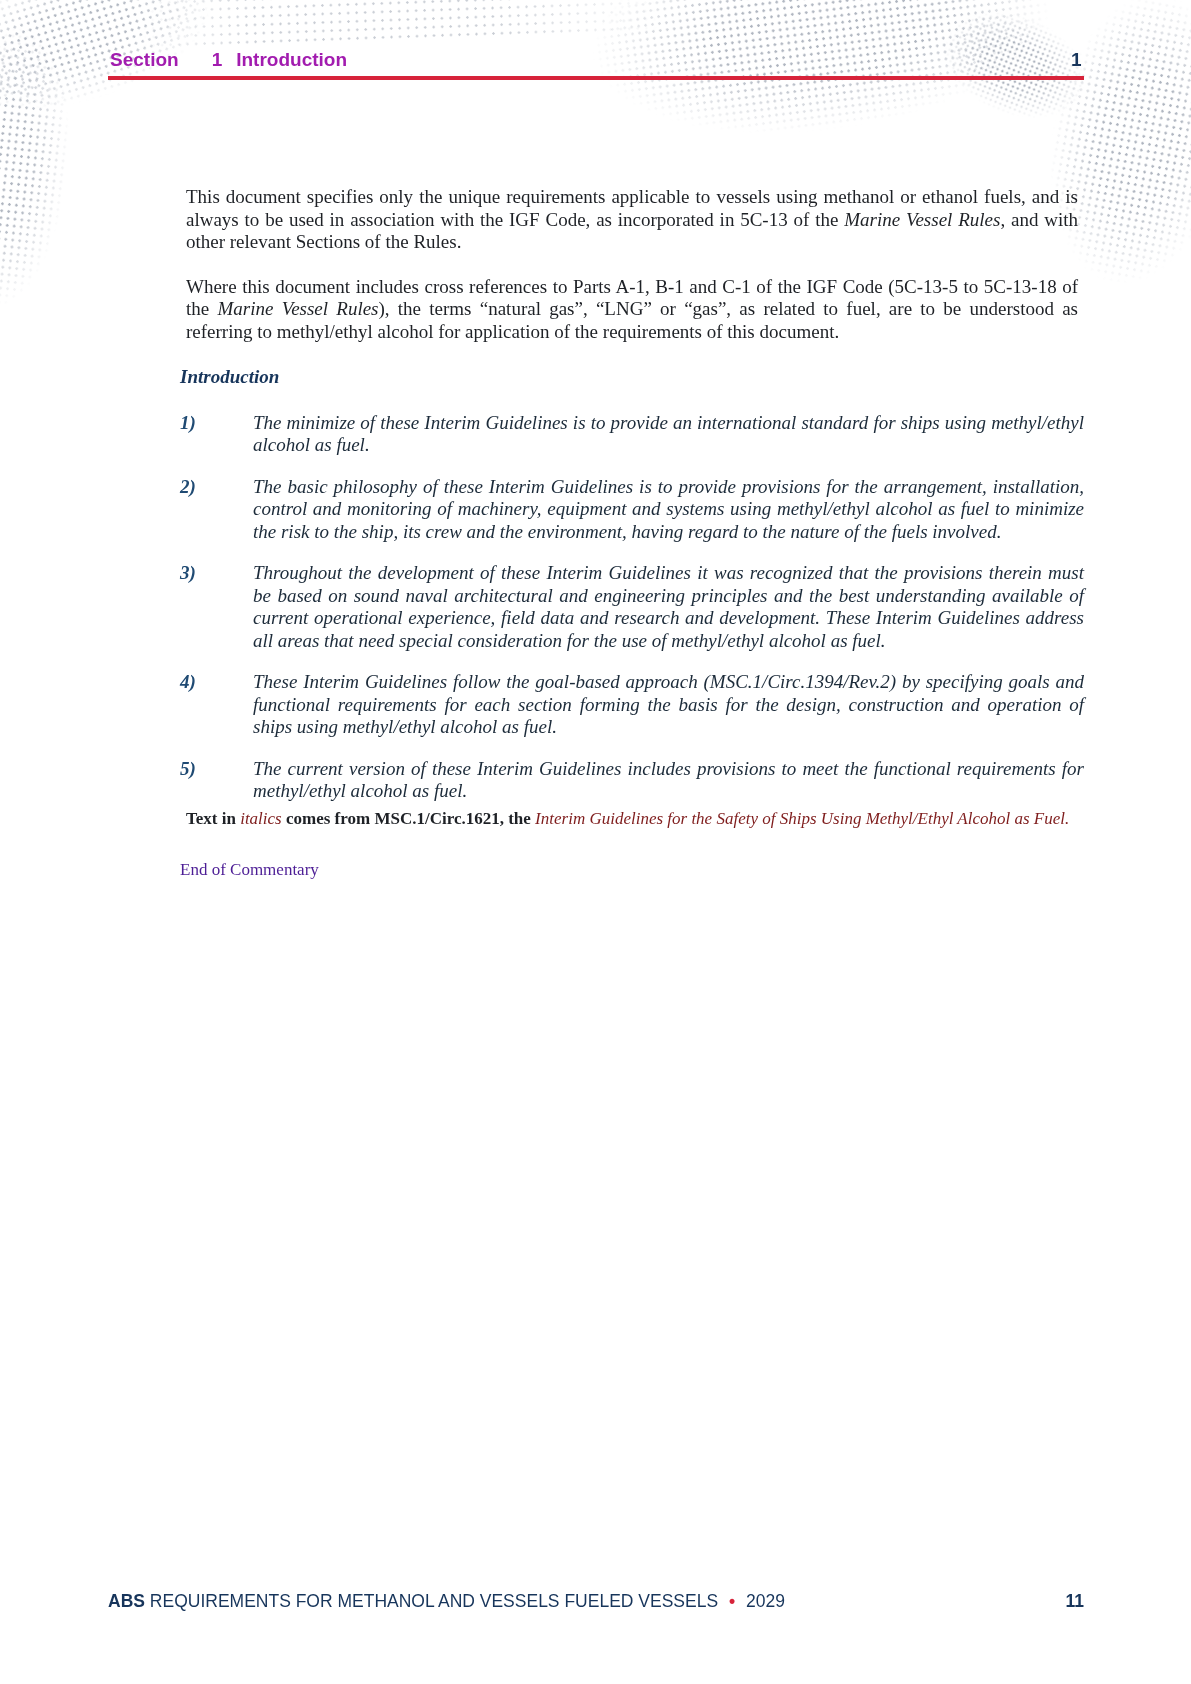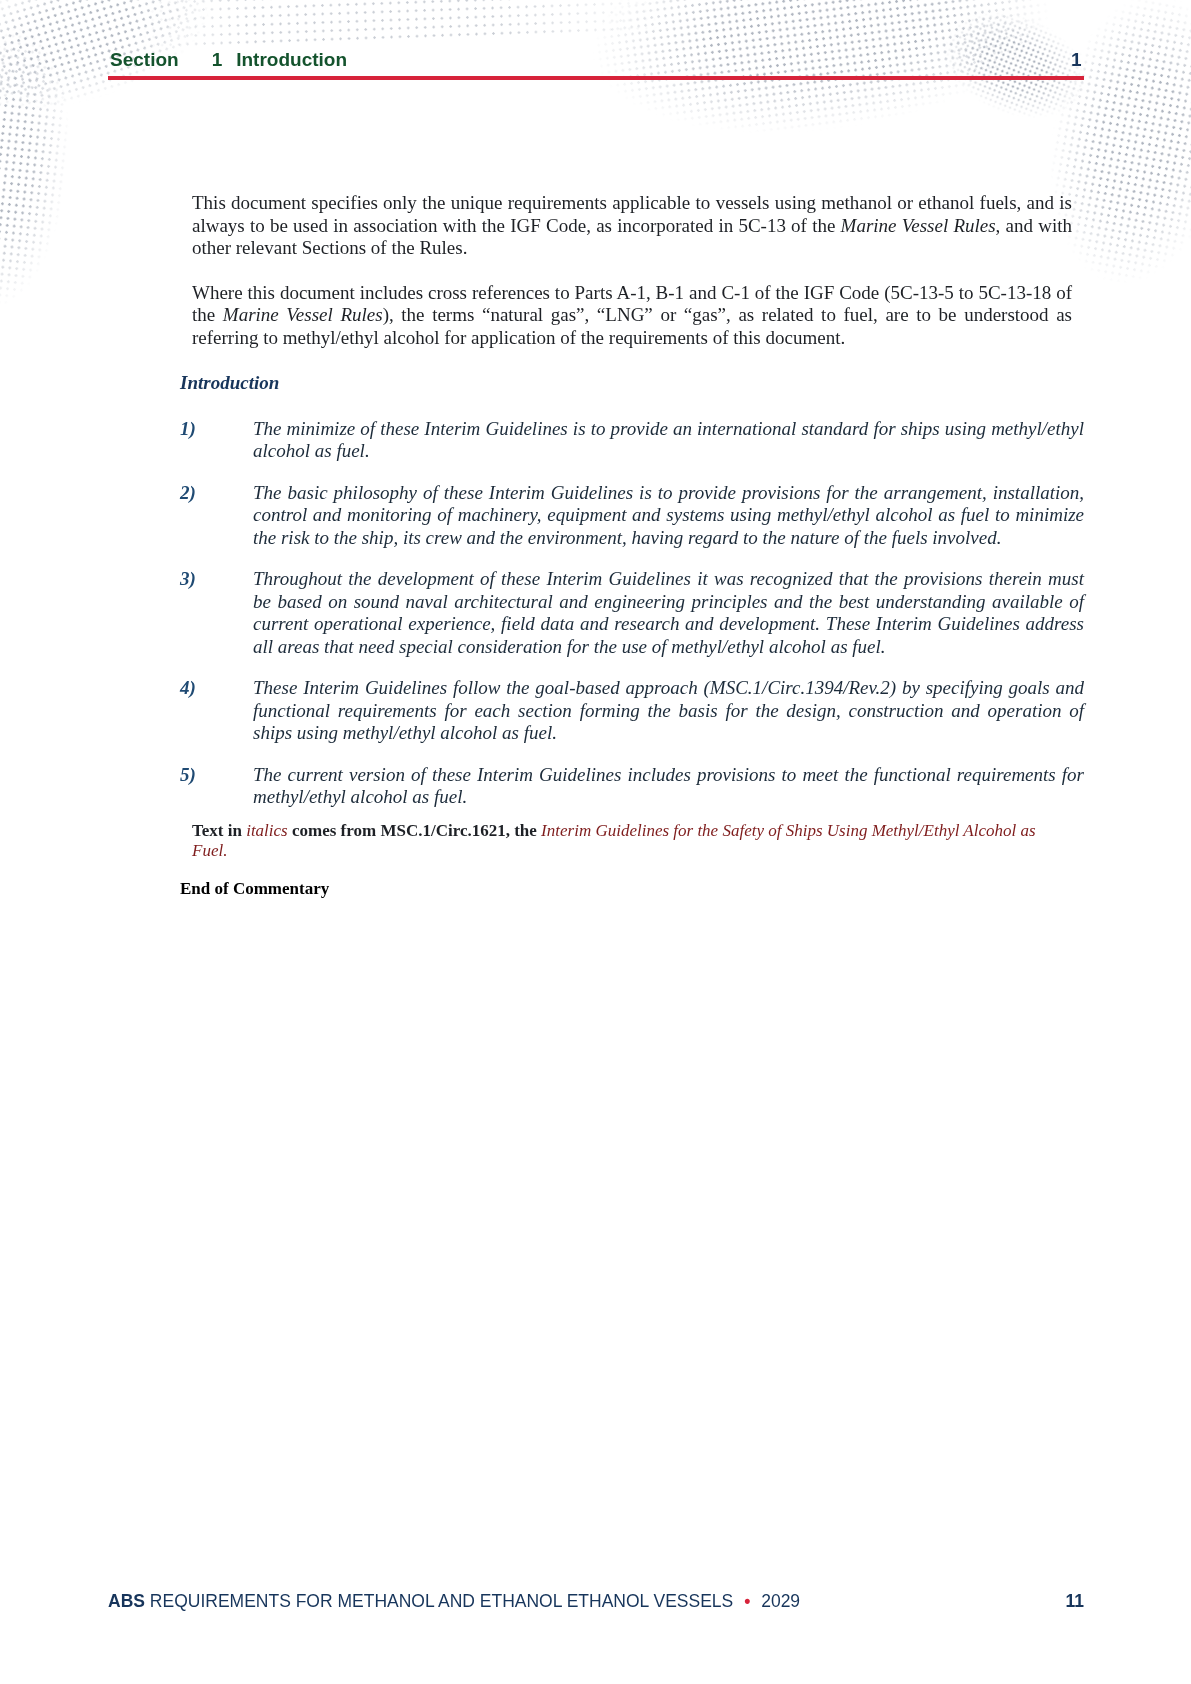--- a/index.html
+++ b/index.html
@@ -38,60 +38,60 @@
       mask-image:radial-gradient(ellipse 55% 58% at 40% 45%, #000 30%, transparent 74%);}
   .dG{left:140px;top:-10px;width:520px;height:50px;transform:rotate(-2deg);
       -webkit-mask-image:linear-gradient(to right, transparent, #000 22%, #000 68%, transparent);
       mask-image:linear-gradient(to right, transparent, #000 22%, #000 68%, transparent);}
 
   
   .hdr{
     position:absolute;left:110px;top:50px;z-index:2;
     display:flex;align-items:center;
     font-family:"Liberation Sans","DejaVu Sans",sans-serif;
-    font-weight:bold;font-size:19px;line-height:20px;color:#14532d;
+    font-weight:bold;font-size:19px;line-height:20px;color:#a21caf;
   }
   .hdr .sec-num{margin-left:33px;}
   .hdr .sec-title{margin-left:14px;}
   .page-corner{
     position:absolute;left:1071px;top:50px;z-index:2;
     font-family:"Liberation Sans","DejaVu Sans",sans-serif;
     font-weight:bold;font-size:19px;line-height:20px;color:#17355B;
   }
   .red-rule{
     position:absolute;left:108px;top:76px;width:976px;height:4px;
     background:#D7233A;z-index:2;
   }
 
   
   .doc-body{
     position:absolute;left:180px;top:180px;width:904px;z-index:2;
     font-size:19px;line-height:22.5px;color:#1E2126;
   }
-  .doc-body p{margin:12px;text-align:justify;text-justify:inter-word;}
+  .doc-body p{margin:6px;text-align:justify;text-justify:inter-word;}
   .para + .para{margin-top:22px;}
   .seg-n{font-style:normal;}
   .seg-i{font-style:italic;}
   .seg-b{font-weight:bold;color:#1E2126;}
   .seg-ig{font-style:italic;color:#7f1d1d;}
 
   .intro-h{
     margin-top:23px;font-weight:bold;font-style:italic;color:#17355B;
     font-size:19px;line-height:22.5px;
   }
 
   .ilist{margin-top:4px;}
   .item{display:flex;margin-top:19px;}
   .item:first-child{margin-top:23px;}
   .inum{flex:0 0 73px;font-weight:bold;font-style:italic;color:#1F4A73;}
   .itext{flex:1;font-style:italic;color:#1C2B3A;text-align:justify;text-justify:inter-word;}
 
   .c-h{margin-top:24px;font-weight:bold;font-style:italic;color:#17355B;font-size:17px;line-height:20px;}
   .c-p{margin-top:21px;font-size:17px;line-height:20px;text-align:left !important;}
-  .c-end{margin-top:18px;font-size:17px;line-height:20px;font-weight:bold;color:#000000;}
+  .c-end{margin-top:31px;font-size:17px;line-height:20px;font-weight:normal;color:#4c1d95;}
 
   
   .ftr{
     position:absolute;left:108px;top:1592px;width:976px;z-index:2;
     display:flex;justify-content:space-between;align-items:baseline;
     font-family:"Liberation Sans","DejaVu Sans",sans-serif;
     font-size:17.5px;line-height:19px;color:#17355B;
   }
   .ftr .brand{font-weight:bold;}
   .ftr .bullet{color:#D7233A;margin:0 6px;font-weight:bold;}
@@ -150,20 +150,20 @@
   </div>
 </div>
 
     <p class="c-p"><span class="seg-b">Text in </span><span class="seg-ig">italics</span><span class="seg-b"> comes from MSC.1/Circ.1621, the </span><span class="seg-ig">Interim Guidelines for the Safety of Ships Using Methyl/Ethyl Alcohol as Fuel.</span></p>
     <div class="c-end">End of Commentary</div>
   </div>
 
   <div class="ftr">
     <span>
       <span class="brand">ABS</span>
-      <span> <span>REQUIREMENTS FOR METHANOL AND ETHANOL ETHANOL VESSELS</span></span>
+      <span> <span>REQUIREMENTS FOR METHANOL AND VESSELS FUELED VESSELS</span></span>
       <span class="bullet">•</span>
       <span>2029</span>
     </span>
     <span class="pageno">11</span>
   </div>
 
 </div>
 
 </body></html>

